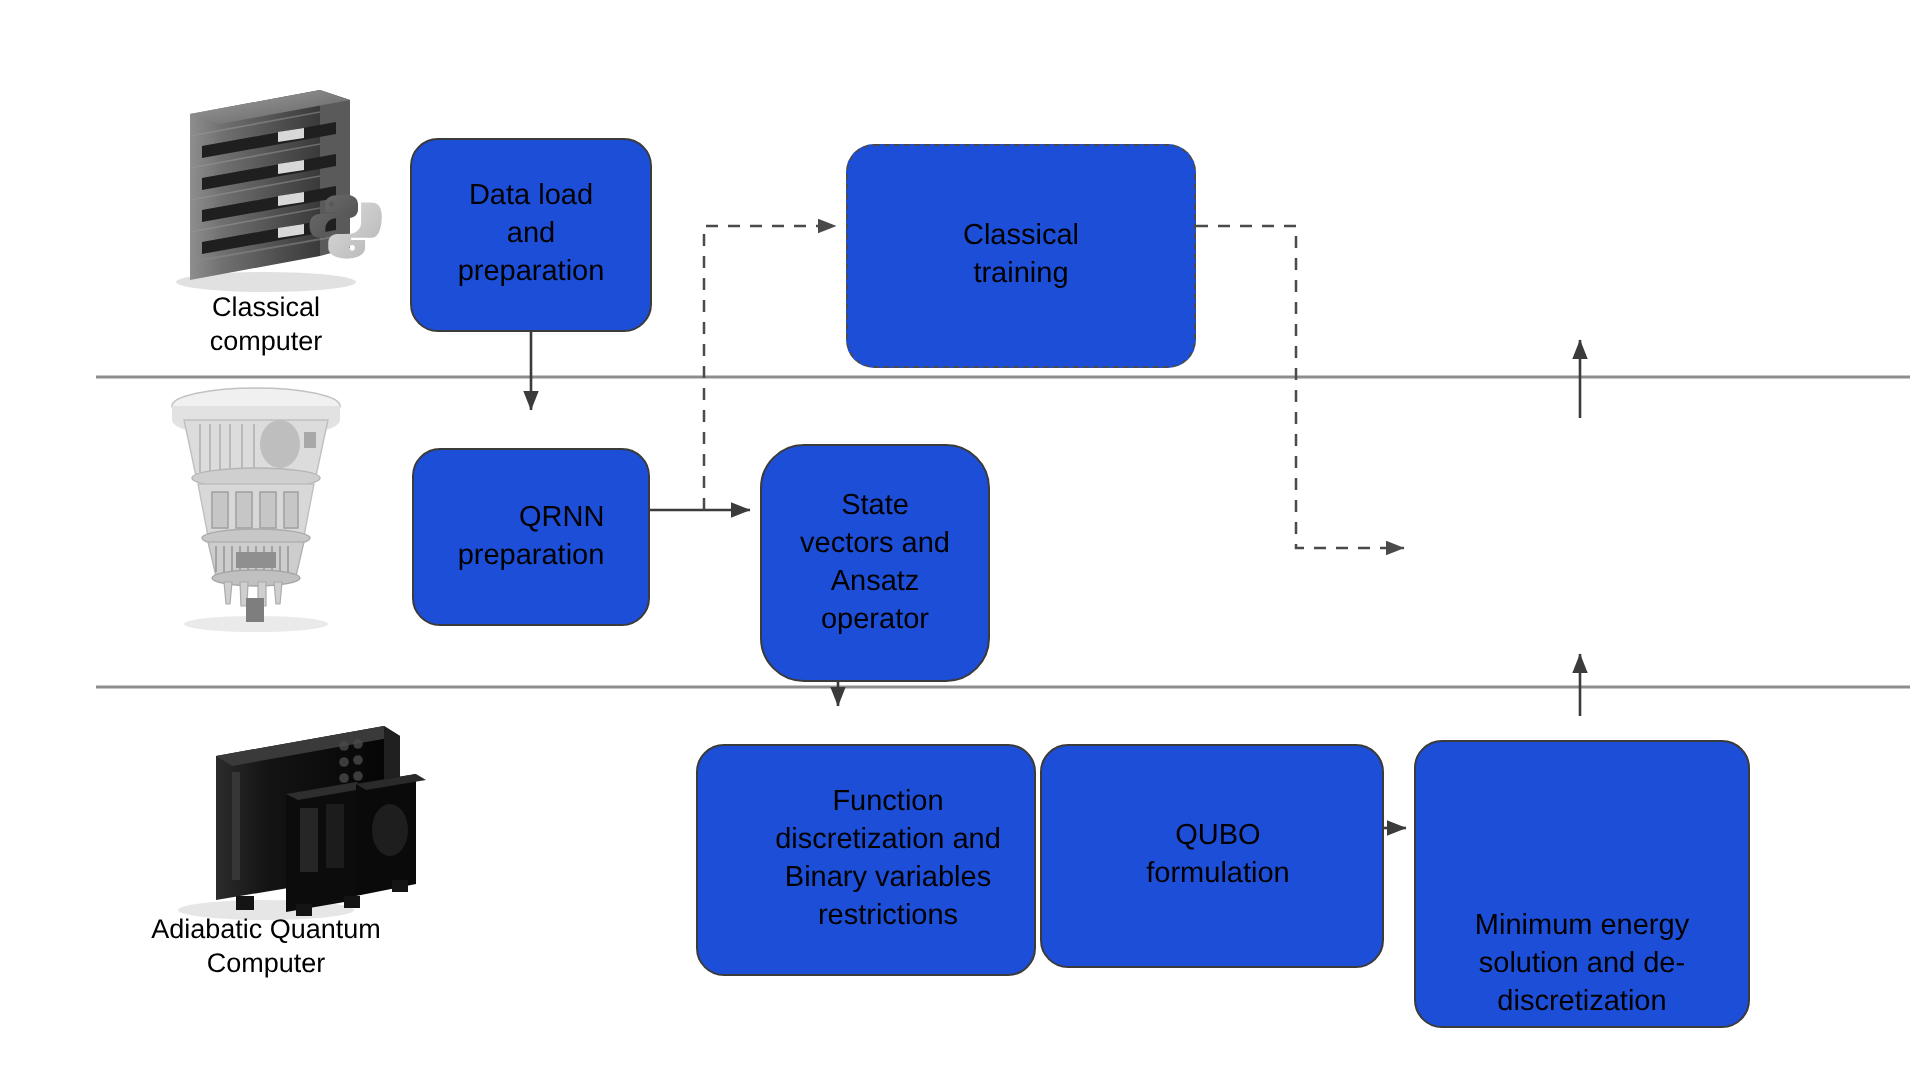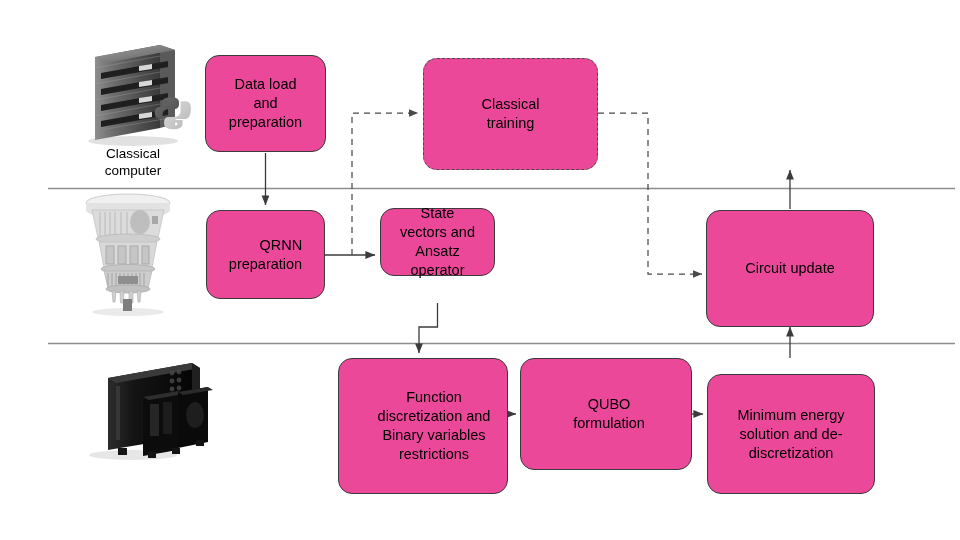--- a/index.html
+++ b/index.html
@@ -29,25 +29,26 @@
   }
   .node {
     position: absolute;
     box-sizing: border-box;
     display: flex;
     align-items: center;
     justify-content: center;
     text-align: center;
     border: 1px solid #3b3b3b;
     border-radius: 14px;
-    background: #ec4899;
+    background: #1d4ed8;
     font-size: 14.5px;
     line-height: 19px;
     color: #000000;
     padding: 2px 6px;
+    margin-top: 14px;
   }
   .node.dashed {
     border-style: dashed;
     border-color: #4a4a4a;
   }
   .lane-label {
     position: absolute;
     box-sizing: border-box;
     text-align: center;
     font-size: 13.5px;
@@ -292,49 +293,50 @@
     <span class="node-text">Classical
 training</span>
   </div>
 
 
   <div class="node" style="left:206px; top:210px; width:119px; height:89px;text-align:right;">
     <span class="node-text">QRNN
 preparation</span>
   </div>
 
-  <div class="node" style="left:380px; top:208px; width:115px; height:68px;">
+  <div class="node" style="left:380px; top:208px; width:115px; height:119px;border-radius:22px;">
     <span class="node-text">State
 vectors and
 Ansatz
 operator</span>
   </div>
 
-  <div class="node" style="left:706px; top:210px; width:168px; height:117px;">
-    <span class="node-text">Circuit update</span>
-  </div>
-
-  <div class="node" style="left:338px; top:358px; width:170px; height:136px;padding-left:28px;">
+
+  <div class="node" style="left:348px; top:358px; width:170px; height:116px;padding-left:28px;">
     <span class="node-text">Function
 discretization and
 Binary variables
 restrictions</span>
   </div>
 
   <div class="node" style="left:520px; top:358px; width:172px; height:112px;padding-left:12px;">
     <span class="node-text">QUBO
 formulation</span>
   </div>
 
-  <div class="node" style="left:707px; top:374px; width:168px; height:120px;">
+  <div class="node" style="left:707px; top:356px; width:168px; height:144px;align-items:flex-end;">
     <span class="node-text">Minimum energy
 solution and de-
 discretization</span>
   </div>
 
   <div class="lane-label" style="left:58px; top:145px; width:150px;">
     <span class="node-text">Classical
 computer</span>
   </div>
 
 
+  <div class="lane-label" style="left:38px; top:456px; width:190px;">
+    <span class="node-text">Adiabatic Quantum
+Computer</span>
+  </div>
 
 </div>
 
 </body></html>

